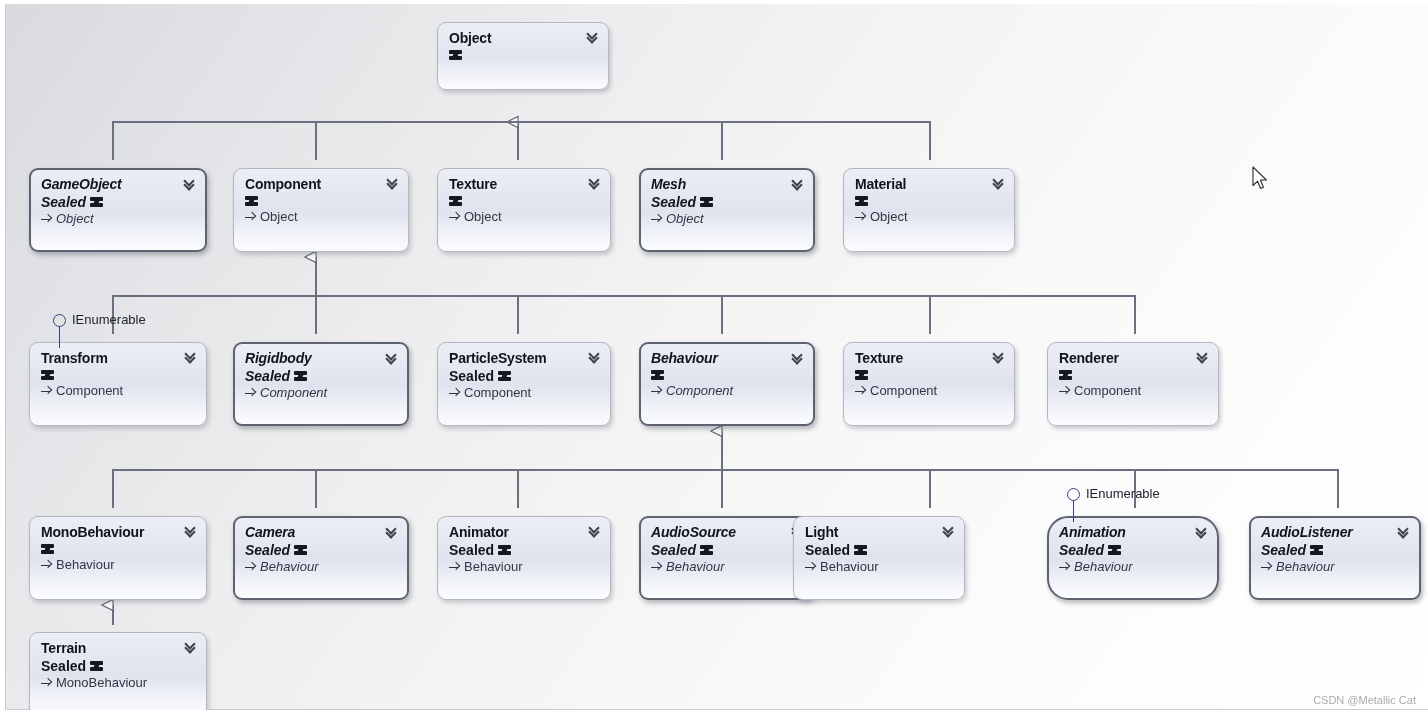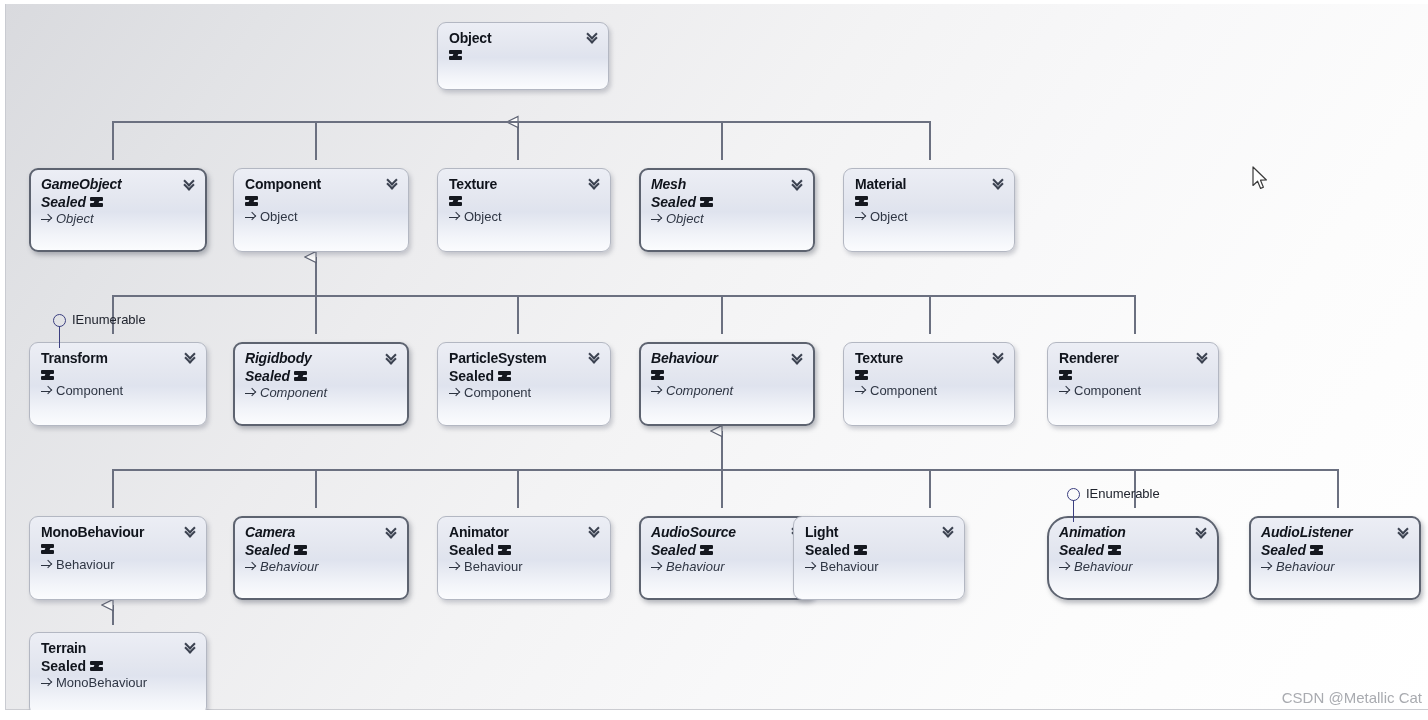--- a/index.html
+++ b/index.html
@@ -221,23 +221,23 @@
 
   
   #cursor {
     position: absolute;
     pointer-events: none;
   }
 
   
   #watermark {
     position: absolute;
-    right: 6px;
+    right: 12px;
     bottom: 4px;
-    font-size: 15px;
+    font-size: 11px;
     color: #a9abb0;
     white-space: nowrap;
     font-family: "Liberation Sans", sans-serif;
   }
 </style>
 </head>
 <body>
 
 <div id="app">
 

